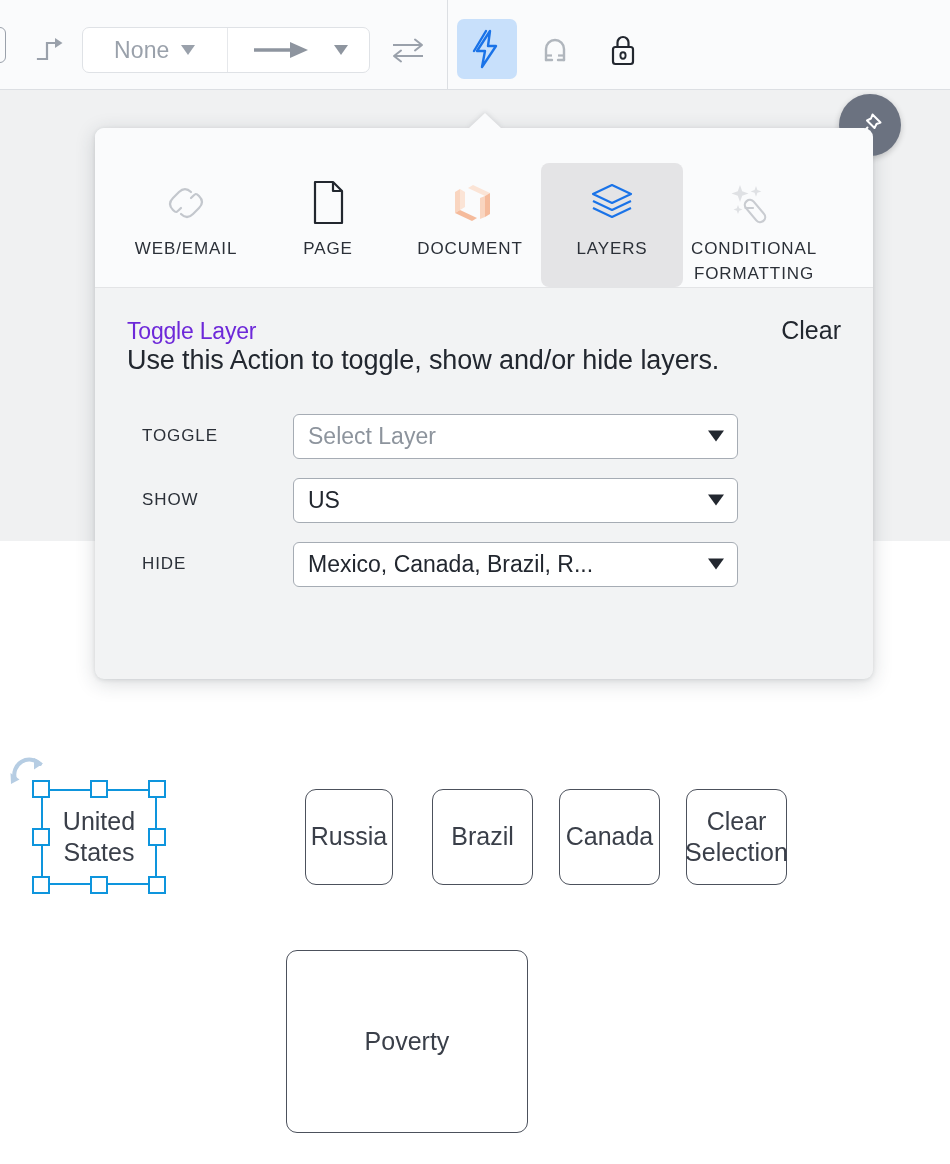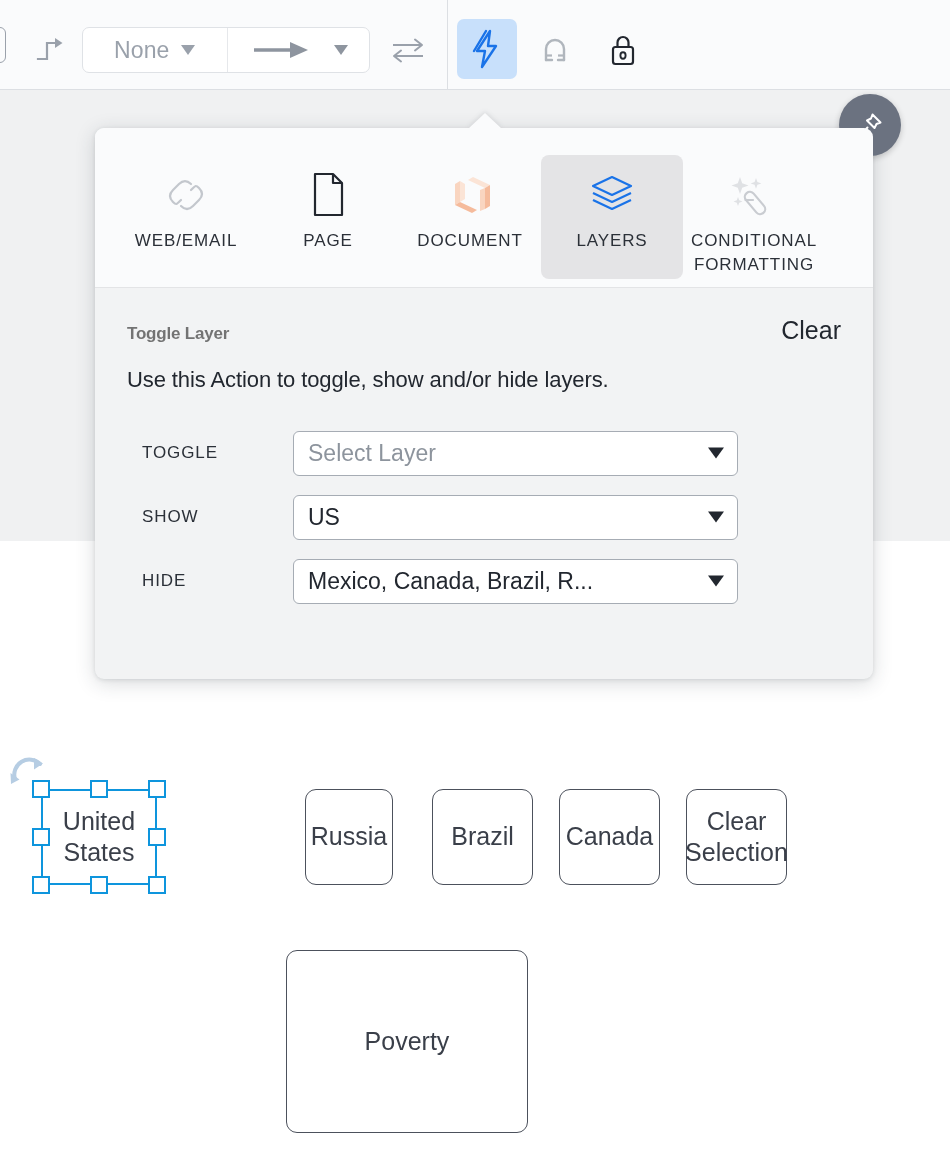--- a/index.html
+++ b/index.html
@@ -75,21 +75,21 @@
     width: 0; height: 0;
     border-left: 17px solid transparent; border-right: 17px solid transparent;
     border-bottom: 16px solid #fafbfc;
     filter: drop-shadow(0 -2px 2px rgba(40,48,60,0.10));
   }
   .popup-tabs {
     position: relative; height: 160px; width: 100%;
     background: #fafbfc;
     border-radius: 9px 9px 0 0;
     border-bottom: 1px solid #e3e4e6;
-    display: flex; align-items: center; padding: 18px 20px 0 20px;
+    display: flex; align-items: flex-end; padding: 18px 20px 0 20px;
   }
   .tab {
     width: 142px; height: 124px;
     display: flex; flex-direction: column; align-items: center; justify-content: flex-start;
     padding-top: 14px;
     border-radius: 8px;
     cursor: pointer;
   }
   .tab.selected { background: #e4e4e6; }
   .tab-icon {
@@ -107,24 +107,24 @@
     background: #6b7280; display: flex; align-items: center; justify-content: center;
     box-shadow: 0 2px 6px rgba(0,0,0,.20);
     cursor: pointer;
   }
 
   
   .popup-body { position: relative; padding: 28px 32px 0 32px; }
   .body-head {
     display: flex; align-items: baseline; justify-content: space-between;
   }
-  .body-title { font-size: 17px; font-weight: bold; color: #737373; letter-spacing: -.2px; }
+  .body-title { font-size: 23px; font-weight: normal; color: #6d28d9; letter-spacing: -.2px; }
   .body-clear { font-size: 25px; color: #22272f; cursor: pointer; }
   .body-desc {
-    margin-top: 22px; font-size: 22px; color: #22272f; letter-spacing: -.1px;
+    font-size: 27px; color: #22272f; letter-spacing: -.1px;
   }
 
   .field-rows { margin-top: 28px; }
   .field-row { display: flex; align-items: center; height: 64px; gap: 20px; }
   .field-label {
     width: 146px; font-size: 17px; letter-spacing: .9px; color: #2b3038;
     text-transform: uppercase; padding-left: 15px;
   }
   .select {
     position: relative; width: 445px; height: 45px;

